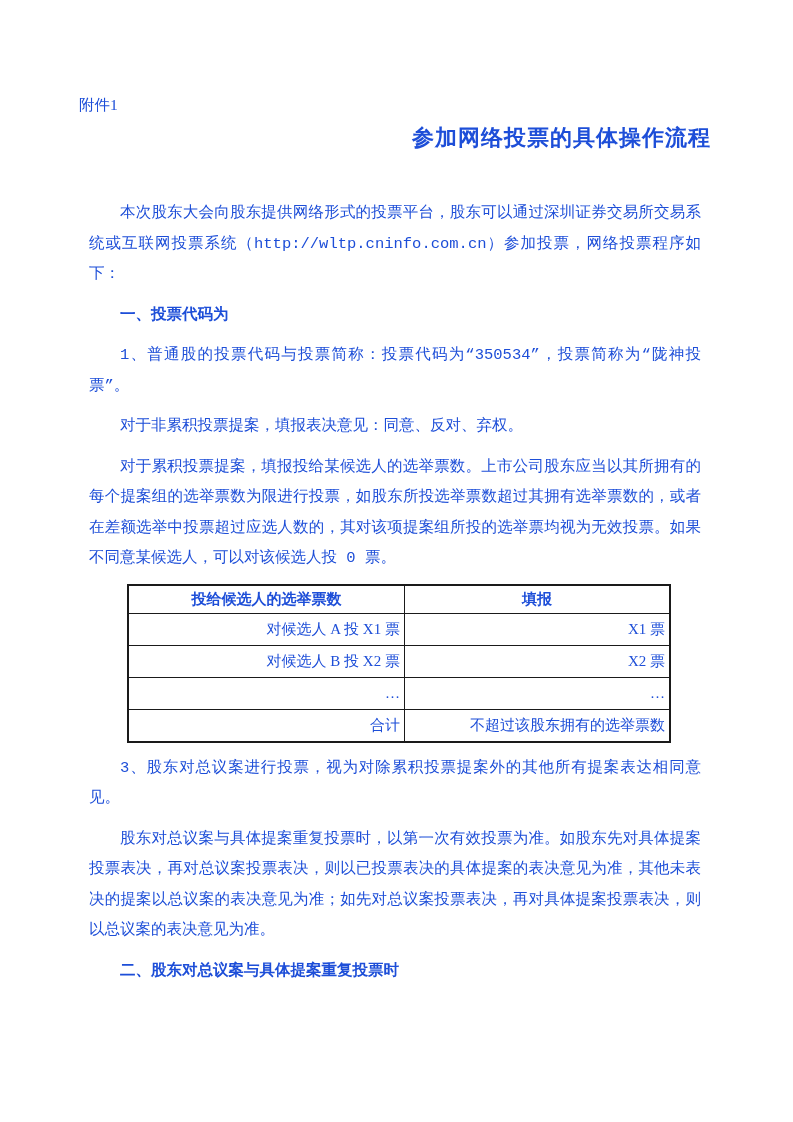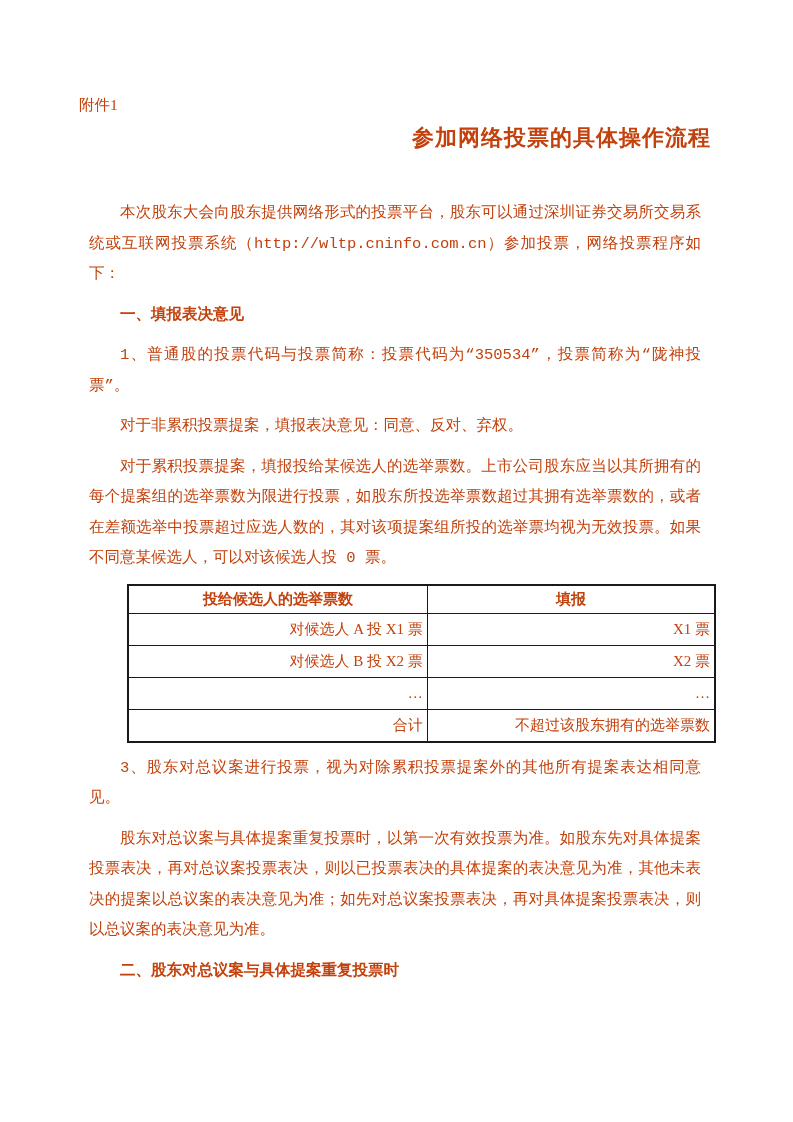--- a/index.html
+++ b/index.html
@@ -6,21 +6,21 @@
     margin: 0;
     padding: 0;
     background: #ffffff;
   }
   .page {
     position: relative;
     width: 793px;
     height: 1122px;
     background: #ffffff;
     overflow: hidden;
-    color: #c2410c;
+    color: #1d4ed8;
     font-family: "Liberation Serif", "DejaVu Serif", serif;
   }
   .inner {
     position: absolute;
     top: 95px;
     left: 79px;
     width: 632px;
   }
   .attachment-label {
     font-size: 15.5px;
@@ -54,21 +54,21 @@
     font-size: 15.5px;
     line-height: 30.5px;
   }
   .table-caption {
     text-indent: 0 !important;
     text-align: center;
   }
   table.vote-table {
     border-collapse: collapse;
     margin: 4px 0 7px 48px;
-    width: 589px;
+    width: 544px;
     table-layout: fixed;
     border: 2px solid #1a1a1a;
   }
   table.vote-table td, table.vote-table th {
     border: 1px solid #1a1a1a;
     text-align: center;
     vertical-align: middle;
     padding: 0 4px;
     font-size: 15px;
     font-weight: normal;
@@ -93,21 +93,21 @@
   <div class="inner">
 
     <p class="attachment-label">附件1</p>
 
     <h1 class="doc-title">参加网络投票的具体操作流程</h1>
 
     <div class="doc-body">
 
       <p>本次股东大会向股东提供网络形式的投票平台，股东可以通过深圳证券交易所交易系统或互联网投票系统（http://wltp.cninfo.com.cn）参加投票，网络投票程序如下：</p>
 
-      <p class="sec-heading">一、填报表决意见</p>
+      <p class="sec-heading">一、投票代码为</p>
 
       <p>1、普通股的投票代码与投票简称：投票代码为“350534”，投票简称为“陇神投票”。</p>
 
 
       <p>对于非累积投票提案，填报表决意见：同意、反对、弃权。</p>
 
       <p>对于累积投票提案，填报投给某候选人的选举票数。上市公司股东应当以其所拥有的每个提案组的选举票数为限进行投票，如股东所投选举票数超过其拥有选举票数的，或者在差额选举中投票超过应选人数的，其对该项提案组所投的选举票均视为无效投票。如果不同意某候选人，可以对该候选人投 0 票。</p>
 
 
       <table class="vote-table">

